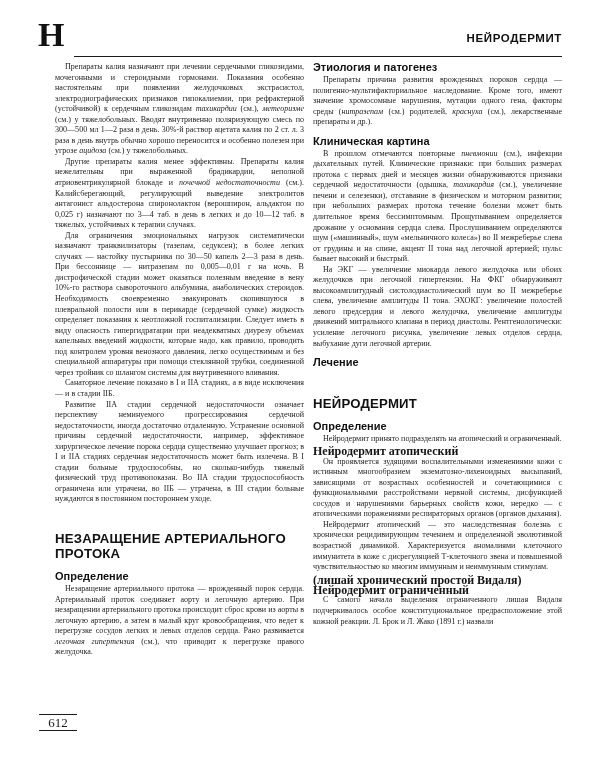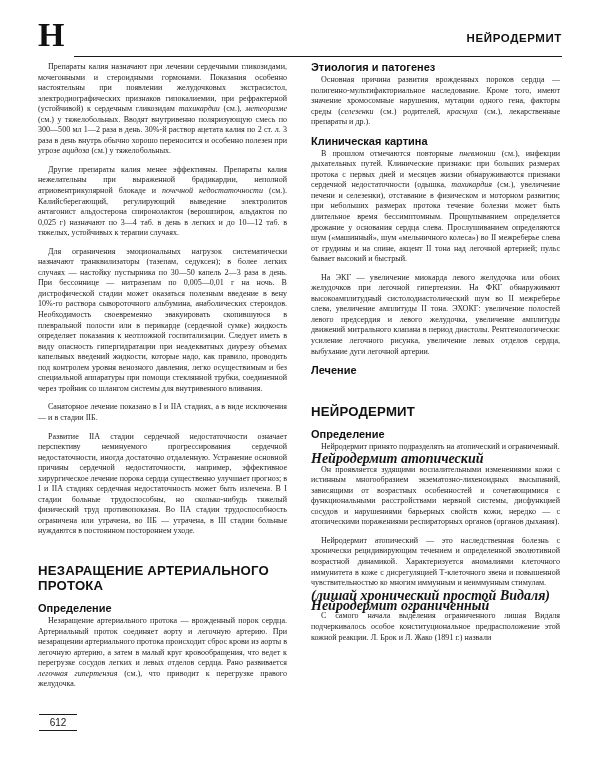--- a/index.html
+++ b/index.html
@@ -64,39 +64,40 @@
   }
 
   
   .columns {
     position: absolute;
     left: 38px;
     top: 62px;
     width: 524px;
     height: 640px;
     display: flex;
-    gap: 24px;
+    gap: 9px;
+    justify-content: flex-end;
   }
   .col {
     width: 249px;
     flex: 0 0 249px;
   }
 
   p.body {
     margin: 0;
     font-size: 8.05px;
     line-height: 10.55px;
     text-align: justify;
     text-indent: 10px;
     hyphens: auto;
     -webkit-hyphens: auto;
     word-spacing: 0px;
     color: #1c1c1c;
   }
-  p.body + p.body { margin-top: 8px; }
+  p.body + p.body { margin-top: 0px; }
 
   i, .it { font-style: italic; }
 
   
   h1.entry {
     margin: 0;
     font-family: "Liberation Sans", "DejaVu Sans", sans-serif;
     font-weight: bold;
     font-size: 13.2px;
     line-height: 15.5px;
@@ -107,24 +108,23 @@
   h2.section {
     margin: 0;
     font-family: "Liberation Sans", "DejaVu Sans", sans-serif;
     font-weight: bold;
     font-size: 11px;
     line-height: 11px;
     color: #111;
   }
   h3.sub {
     margin: 0;
-    font-size: 14px;
+    font-size: 12px;
     line-height: 10.4px;
     font-weight: bold;
-    font-style: italic;
     color: #161616;
   }
 
   .sp-entry-before { height: 26px; }
   .sp-entry-after  { height: 9px; }
   .sp-sec-before   { height: 8px; }
   .sp-sec-after    { height: 2px; }
   .sp-sub-before   { height: 2px; }
 
   
@@ -133,22 +133,22 @@
     left: 39px;
     top: 714px;
     width: 38px;
     text-align: center;
   }
   .folio .rule {
     height: 0;
     border-top: 1.2px solid #1a1a1a;
   }
   .folio .num {
-    font-family: Liberation Sans, sans-serif;
-    font-size: 10px;
+    font-family: Liberation Serif, serif;
+    font-size: 13px;
     line-height: 15px;
     font-weight: normal;
     color: #1a1a1a;
   }
 </style>
 </head>
 <body>
 
 <div class="page">
 
@@ -175,21 +175,21 @@
       <h2 class="section">Определение</h2>
       <div class="sp-sec-after"></div>
       <p class="body"><span>Незаращение артериального протока — врожденный порок сердца. Артериальный проток соединяет аорту и легочную артерию. При незаращении артериального протока происходит сброс крови из аорты в легочную артерию, а затем в малый круг кровообращения, что ведет к перегрузке сосудов легких и левых отделов сердца. Рано развивается </span><i>легочная гипертензия</i><span> (см.), что приводит к перегрузке правого желудочка.</span></p>
 
     </div>
 
     <div class="col">
 
       <h2 class="section">Этиология и патогенез</h2>
       <div class="sp-sec-after"></div>
-      <p class="body"><span>Основная причина развития врожденных пороков сердца — полигенно-мультифакториальное наследование. Кроме того, имеют значение хромосомные нарушения, мутации одного гена, факторы среды (</span><i>селезенки</i><span> (см.) родителей, </span><i>краснуха</i><span> (см.), лекарственные препараты и др.).</span></p>
+      <p class="body"><span>Препараты причина развития врожденных пороков сердца — полигенно-мультифакториальное наследование. Кроме того, имеют значение хромосомные нарушения, мутации одного гена, факторы среды (</span><i>нитразепам</i><span> (см.) родителей, </span><i>краснуха</i><span> (см.), лекарственные препараты и др.).</span></p>
 
       <div class="sp-sec-before"></div>
       <h2 class="section">Клиническая картина</h2>
       <div class="sp-sec-after"></div>
       <p class="body"><span>В прошлом отмечаются повторные </span><i>пневмонии</i><span> (см.), инфекции дыхательных путей. Клинические признаки: при больших размерах протока с первых дней и месяцев жизни обнаруживаются признаки сердечной недостаточности (одышка, </span><i>тахикардия</i><span> (см.), увеличение печени и селезенки), отставание в физическом и моторном развитии; при небольших размерах протока течение болезни может быть длительное время бессимптомным. Прощупыванием определяется дрожание у основания сердца слева. Прослушиванием определяются шум («машинный», шум «мельничного колеса») во II межреберье слева от грудины и на спине, акцент II тона над легочной артерией; пульс бывает высокий и быстрый.</span></p>
       <p class="body"><span>На ЭКГ — увеличение миокарда левого желудочка или обоих желудочков при легочной гипертензии. На ФКГ обнаруживают высокоамплитудный систолодиастолический шум во II межреберье слева, увеличение амплитуды II тона. ЭХОКГ: увеличение полостей левого предсердия и левого желудочка, увеличение амплитуды движений митрального клапана в период диастолы. Рентгенологически: усиление легочного рисунка, увеличение левых отделов сердца, выбухание дуги легочной артерии.</span></p>
 
       <div class="sp-sec-before"></div>
       <h2 class="section">Лечение</h2>
       <div class="sp-sec-after"></div>

